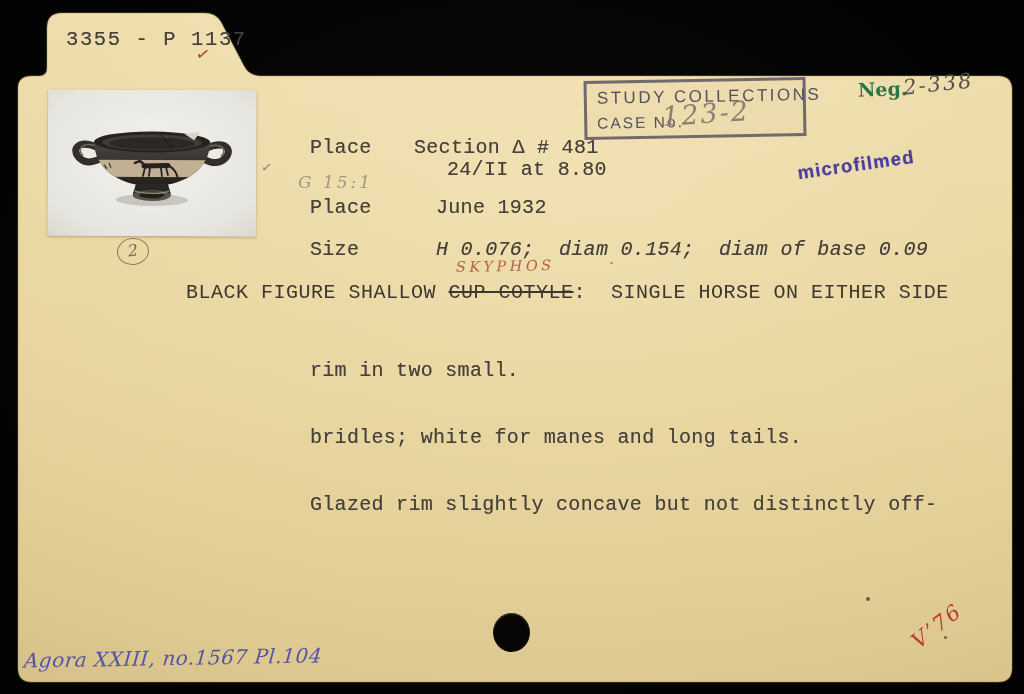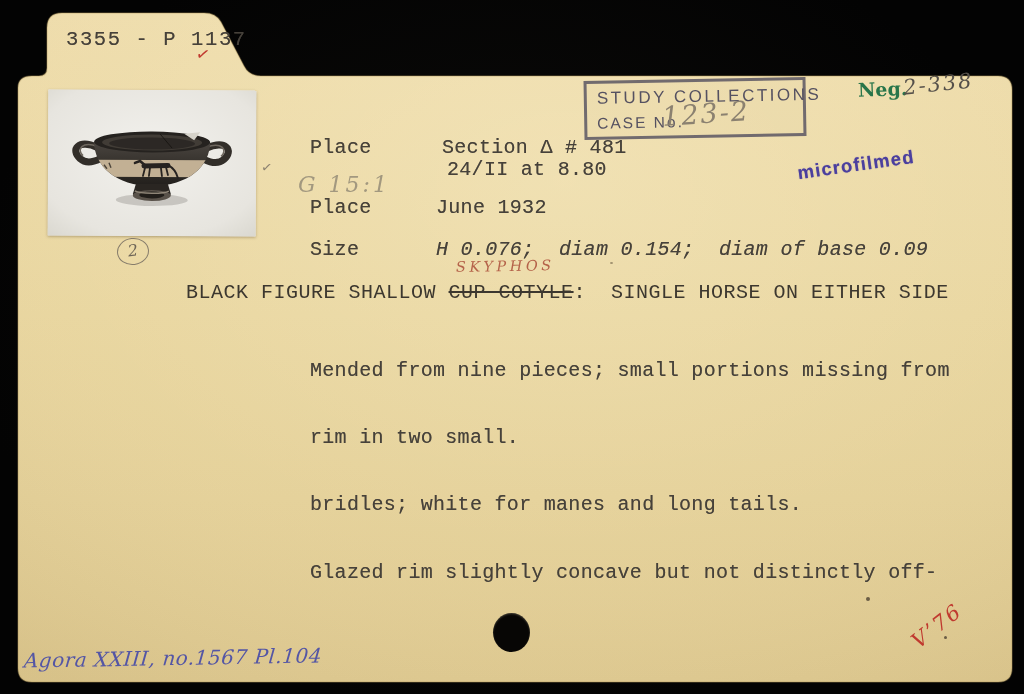--- a/index.html
+++ b/index.html
@@ -114,36 +114,35 @@
     <div class="stamp-line2">CASE No.</div>
   </div>
   <div class="abs hand" style="left:662px;top:98px;color:#8b8170;font-size:27px;letter-spacing:2px;transform:rotate(-4deg);">123-2</div>
 
   <div class="abs" style="left:858px;top:78px;color:#28754a;font-family:'DejaVu Serif','Liberation Serif',serif;font-weight:bold;font-size:19px;transform:rotate(-2deg);">Neg.</div>
   <div class="abs hand" style="left:903px;top:72px;color:#55504a;font-size:21px;letter-spacing:2px;transform:rotate(-6deg);">2-338</div>
 
   <div class="abs" style="left:797px;top:154px;color:#4b3f9e;font-family:'Liberation Sans','DejaVu Sans',sans-serif;font-weight:bold;font-size:18.5px;letter-spacing:1.2px;transform:rotate(-8deg);text-shadow:0 0 1px rgba(75,63,158,.6);">microfilmed</div>
 
   <div class="abs type label" style="left:310px;top:136px;">Place</div>
-  <div class="abs type" style="left:442px;top:136px;">Section Δ # 481</div>
+  <div class="abs type" style="left:414px;top:136px;">Section Δ # 481</div>
   <div class="abs type" style="left:436px;top:158px;margin-left:11px;">24/II at 8.80</div>
   <div class="abs" style="left:262px;top:158px;color:#8b8170;font-size:15px;transform:rotate(8deg);">✓</div>
-  <div class="abs hand" style="left:298px;top:172px;color:#a2987f;font-size:22px;letter-spacing:3px;">G 15:1</div>
+  <div class="abs hand" style="left:298px;top:172px;color:#a2987f;font-size:17px;letter-spacing:3px;">G 15:1</div>
 
   <div class="abs type label" style="left:310px;top:196px;">Place</div>
   <div class="abs type" style="left:436px;top:196px;text-align:center;">June 1932</div>
 
   <div class="abs type label" style="left:310px;top:238px;">Size</div>
   <div class="abs type" style="left:436px;top:238px;font-style:italic;">H 0.076;  diam 0.154;  diam of base 0.09</div>
 
   <div class="abs hand" style="left:456px;top:258px;color:#b5634a;font-size:14.5px;letter-spacing:3.5px;transform:rotate(-1deg);">SKYPHOS</div>
   <div class="abs title" style="left:186px;top:281px;"><span>BLACK FIGURE SHALLOW </span><span class="struck">CUP-COTYLE</span><span>:  SINGLE HORSE ON EITHER SIDE</span></div>
 
   <div class="abs type desc" style="left:310px;top:314px;">
-    <span>Mended from nine pieces; small portions missing from</span>
     <span>rim in two small.</span>
     <span>bridles; white for manes and long tails.</span>
     <span>Glazed rim slightly concave but not distinctly off-</span>
     
     
     
     
     
   </div>
 

